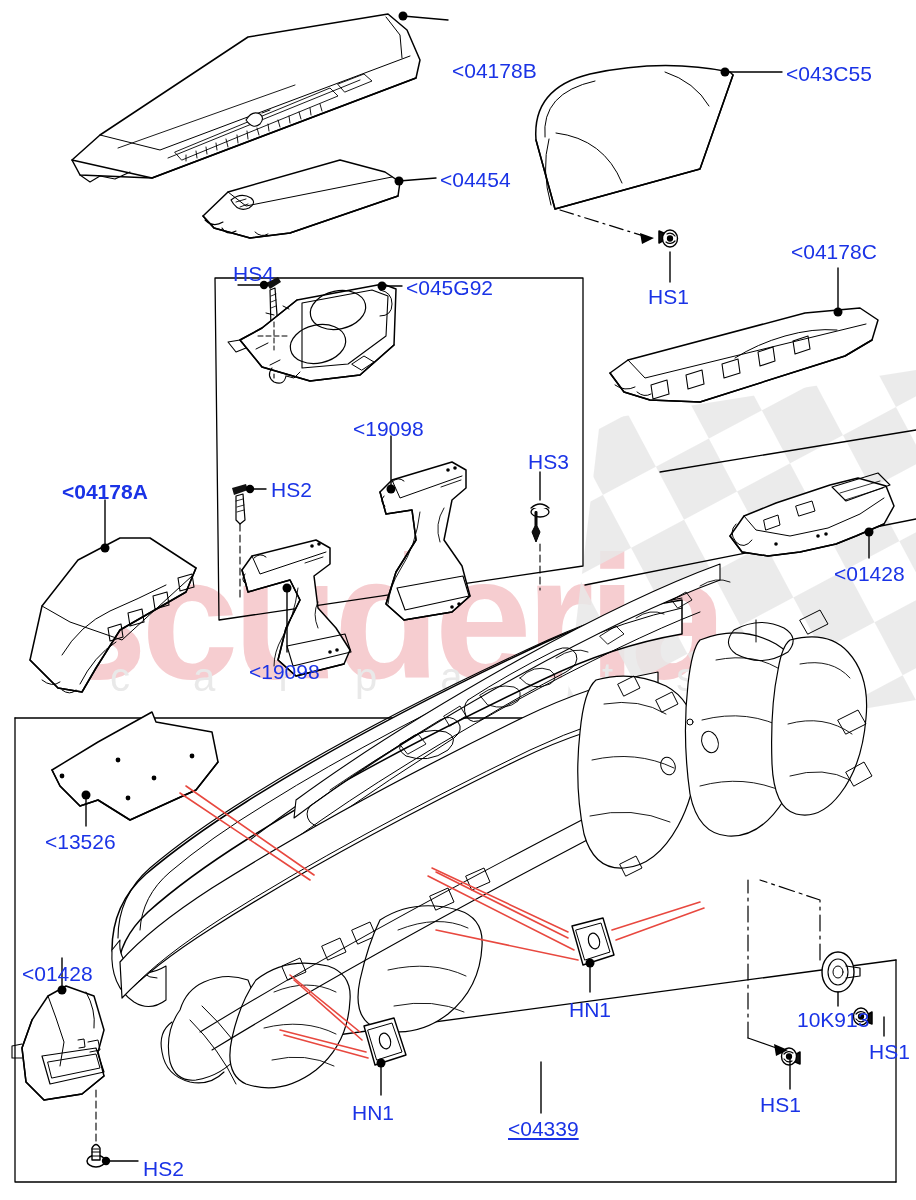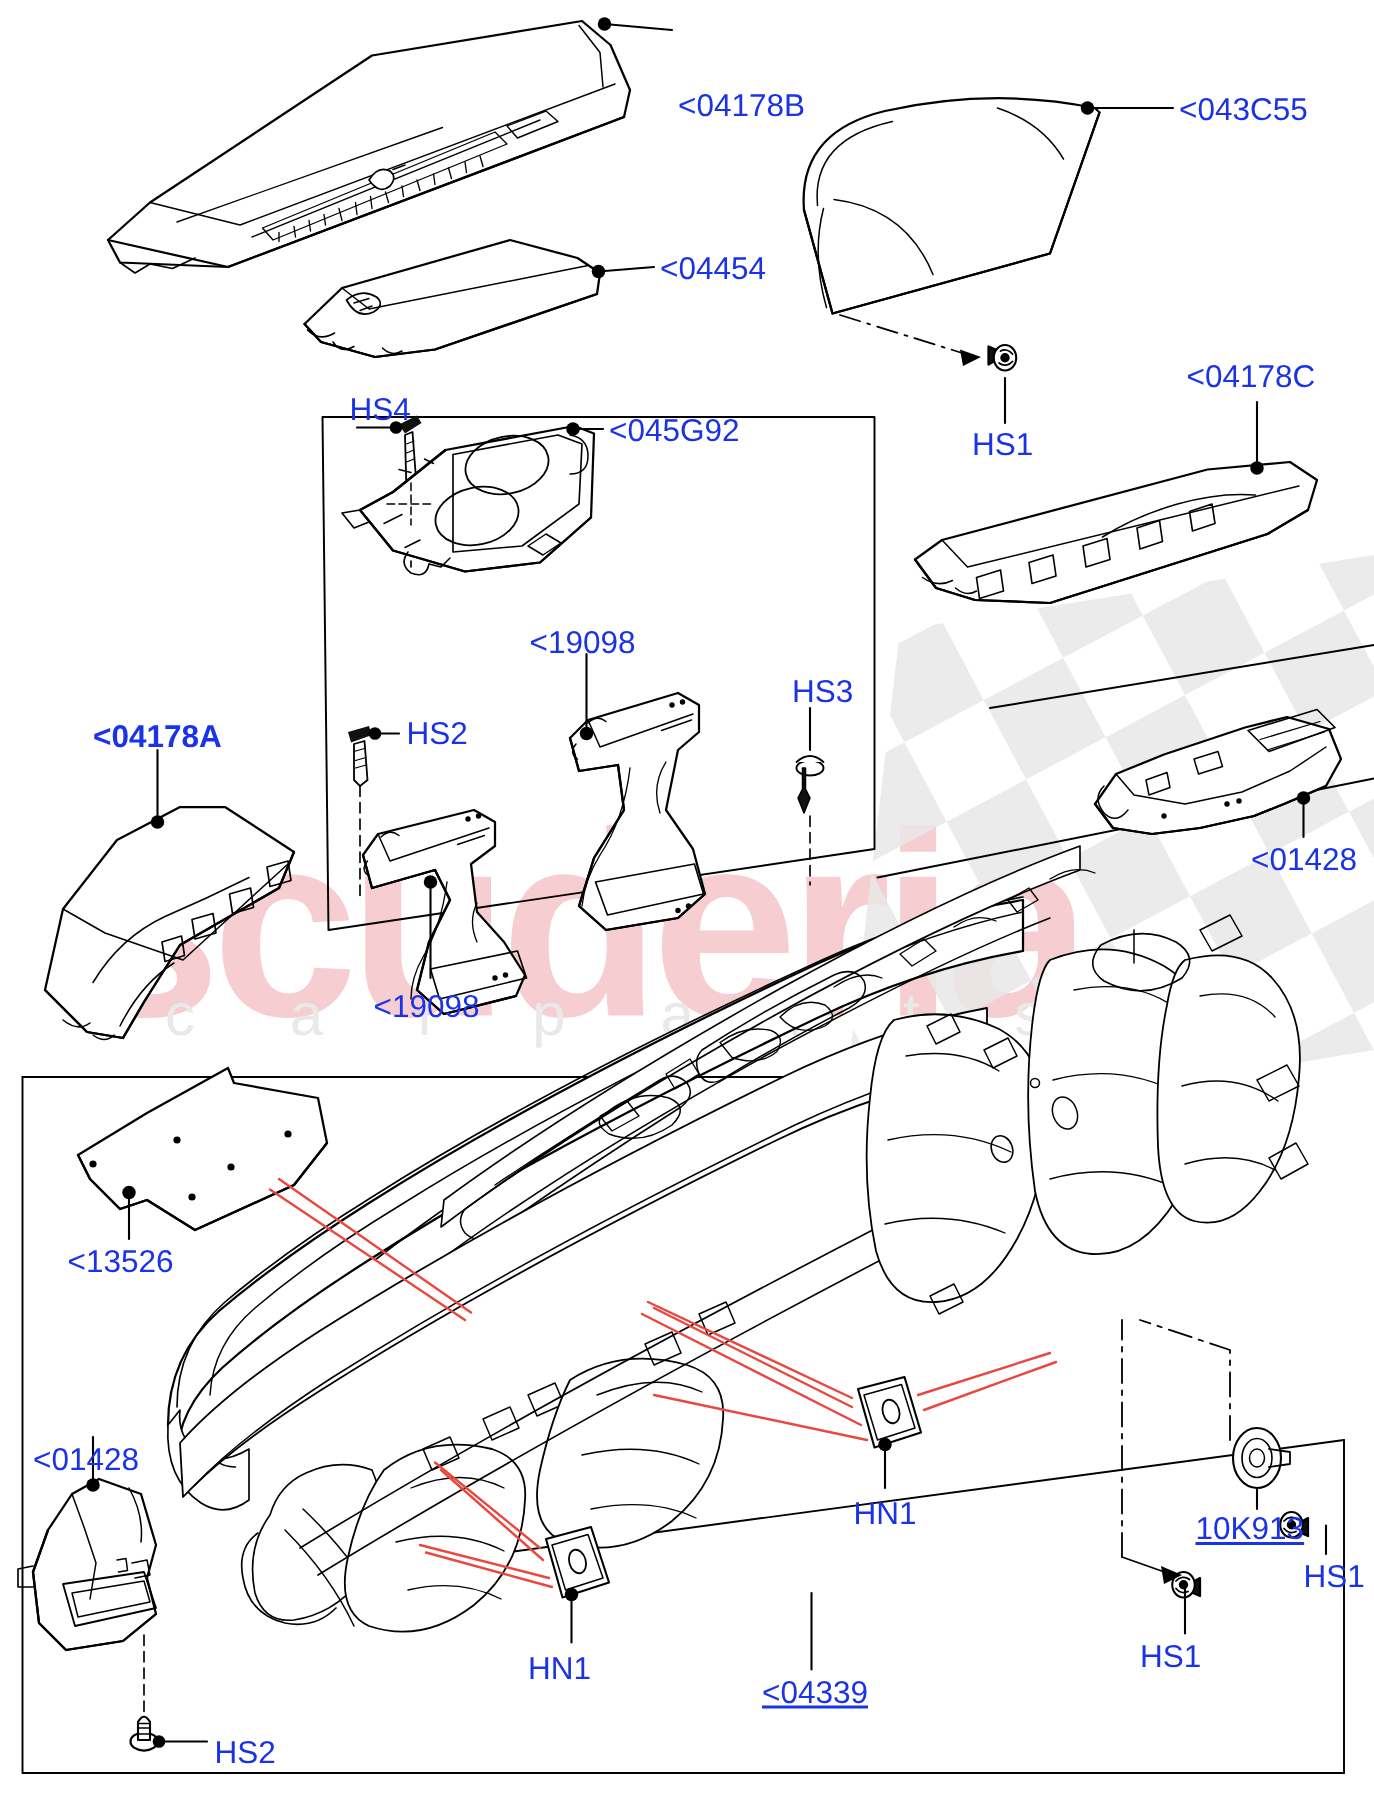--- a/index.html
+++ b/index.html
@@ -414,20 +414,20 @@
   <div class="lbl" style="left:648px;top:285px;">HS1</div>
   <div class="lbl" style="left:353px;top:417px;">&lt;19098</div>
   <div class="lbl" style="left:528px;top:450px;">HS3</div>
   <div class="lbl" style="left:271px;top:478px;">HS2</div>
   <div class="lbl" style="left:62px;top:480px;font-weight:bold;">&lt;04178A</div>
   <div class="lbl" style="left:834px;top:562px;">&lt;01428</div>
   <div class="lbl" style="left:249px;top:660px;">&lt;19098</div>
   <div class="lbl" style="left:45px;top:830px;">&lt;13526</div>
   <div class="lbl" style="left:22px;top:962px;">&lt;01428</div>
   <div class="lbl" style="left:569px;top:998px;">HN1</div>
-  <div class="lbl" style="left:797px;top:1008px;text-decoration:underline;">10K913</div>
+  <div class="lbl" style="left:797px;top:1008px;">10K913</div>
   <div class="lbl" style="left:869px;top:1040px;">HS1</div>
   <div class="lbl" style="left:760px;top:1093px;">HS1</div>
   <div class="lbl" style="left:352px;top:1101px;">HN1</div>
   <div class="lbl" style="left:508px;top:1117px;text-decoration:underline;">&lt;04339</div>
   <div class="lbl" style="left:143px;top:1157px;">HS2</div>
 
 </div>
 
 </body></html>

